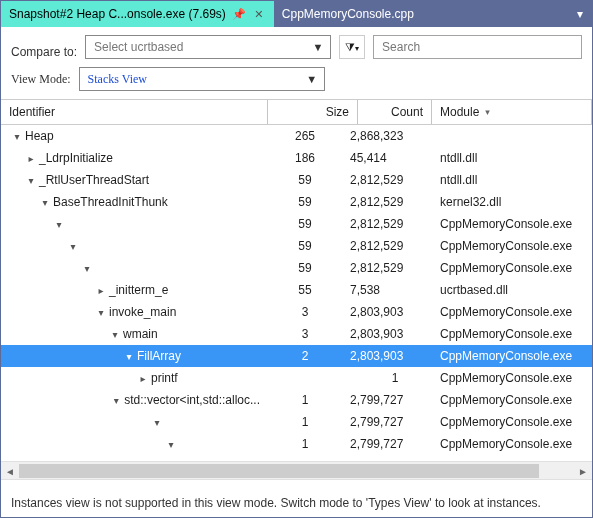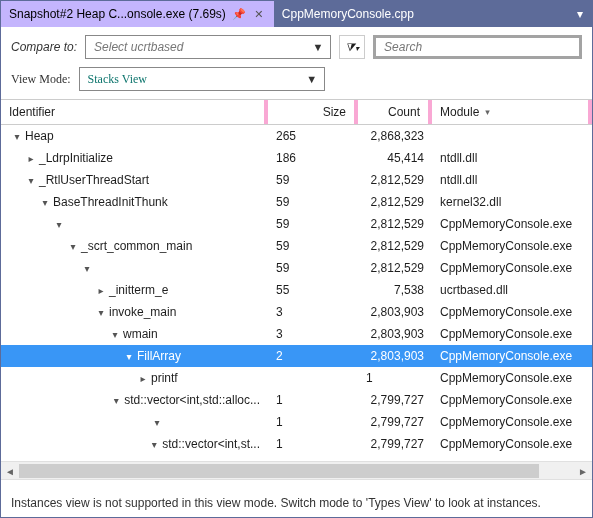--- a/index.html
+++ b/index.html
@@ -21,90 +21,89 @@
   }
   .tab {
     display: flex;
     align-items: center;
     padding: 0 8px;
     gap: 6px;
     color: #fff;
     font-size: 12px;
   }
   .tab.active {
-    background: #c4b5fd;
+    background: #5eead4;
     color: #000;
   }
   .tab .pin, .tab .close {
     display: inline-flex;
     width: 14px; height: 14px;
     align-items: center; justify-content: center;
     font-size: 11px;
     color: #555;
   }
   .tabbar .spacer { flex: 1; }
   .tabbar .dd {
     display:flex;align-items:center;justify-content:center;
     width:24px;color:#fff;
   }
   .toolbar {
     display: flex;
-    align-items: center;
+    align-items: flex-end;
     gap: 8px;
     padding: 8px 10px 4px;
-    font-style: italic;
   }
   .toolbar2 {
     display: flex;
     align-items: center;
     gap: 8px;
     padding: 4px 10px 8px;
     font-family: Liberation Serif, serif;
   }
   .lbl { color: #333; }
   .combo {
     display: flex;
     align-items: center;
     justify-content: space-between;
     border: 1px solid #888;
     height: 24px;
     padding: 0 4px 0 8px;
     background: #fff;
     color: #6a6a6a;
     min-width: 180px;
   }
-  .combo .val { color:#0f766e; }
+  .combo .val { color:#1d4ed8; }
   .combo .placeholder { color:#777; }
   .combo .caret {
     width:16px;text-align:center;color:#333;font-size:11px;
   }
   .iconbtn {
     width: 26px; height: 24px;
     border:1px solid #ccc;
     display:flex;align-items:center;justify-content:center;
     background:#fff;
   }
   .searchbox {
     flex:1;
-    border:3px solid #a3a3a3;
+    border:1px solid #a3a3a3;
     height:24px;
     padding:0 8px;
     color:#777;
     display:flex;align-items:center;
   }
   .grid-header {
     display:flex;
     border-top:1px solid #ccc;
     border-bottom:1px solid #ccc;
     background:#fff;
     font-size:12px;
   }
   .grid-header .col {
     padding:5px 8px;
-    border-right:4px solid #f9a8d4;
+    border-right:1px solid #f9a8d4;
     display:flex;align-items:center;gap:6px;
   }
   .col-id { flex:1; }
   .col-count { width:74px; justify-content:flex-end; }
   .col-size { width:90px; justify-content:flex-end; }
   .col-mod { width:160px; }
   .grid-body {
     height: 336px;
     overflow:hidden;
     position:relative;
@@ -114,22 +113,22 @@
     height:22px;
     align-items:center;
     font-size:12px;
   }
   .row.selected {
     background:#3996f6;
     color:#fff;
   }
   .row .cell { padding:0 8px; overflow:hidden; white-space:nowrap; text-overflow:ellipsis; }
   .row .cell.id { flex:1; display:flex;align-items:center;gap:2px; }
-  .row .cell.count { width:74px; text-align:left; }
-  .row .cell.size { width:90px; text-align:right; }
+  .row .cell.count { width:74px; text-align:center; }
+  .row .cell.size { width:90px; }
   .row .cell.mod { width:160px; }
   .exp {
     display:inline-flex;width:12px;height:12px;align-items:center;justify-content:center;
     font-size:10px;color:#555;flex-shrink:0;
   }
   .row.selected .exp { color:#fff; }
   .scroll-h {
     height:18px;background:#f0f0f0;border-top:1px solid #e0e0e0;
     position:relative;
   }
@@ -248,21 +247,20 @@
         <span class="exp">▾</span>
       </div>
       <div class="cell count">59</div>
       <div class="cell size">2,812,529</div>
       <div class="cell mod">CppMemoryConsole.exe</div>
     </div>
     <div class="row">
       <div class="cell id">
         <span style="display: inline-block; width: 56px;"></span>
         <span class="exp">▾</span>
-        <span>_scrt_common_main</span>
       </div>
       <div class="cell count">59</div>
       <div class="cell size">2,812,529</div>
       <div class="cell mod">CppMemoryConsole.exe</div>
     </div>
     <div class="row">
       <div class="cell id">
         <span style="display: inline-block; width: 70px;"></span>
         <span class="exp">▾</span>
       </div>
@@ -335,21 +333,20 @@
         <span class="exp">▾</span>
       </div>
       <div class="cell count">1</div>
       <div class="cell size">2,799,727</div>
       <div class="cell mod">CppMemoryConsole.exe</div>
     </div>
     <div class="row">
       <div class="cell id">
         <span style="display: inline-block; width: 154px;"></span>
         <span class="exp">▾</span>
-        <span>std::vector&lt;int,st...</span>
       </div>
       <div class="cell count">1</div>
       <div class="cell size">2,799,727</div>
       <div class="cell mod">CppMemoryConsole.exe</div>
     </div>
   </div>
 
 <div class="scroll-h">
   <div class="arrow left">◄</div>
   <div class="thumb"></div>

